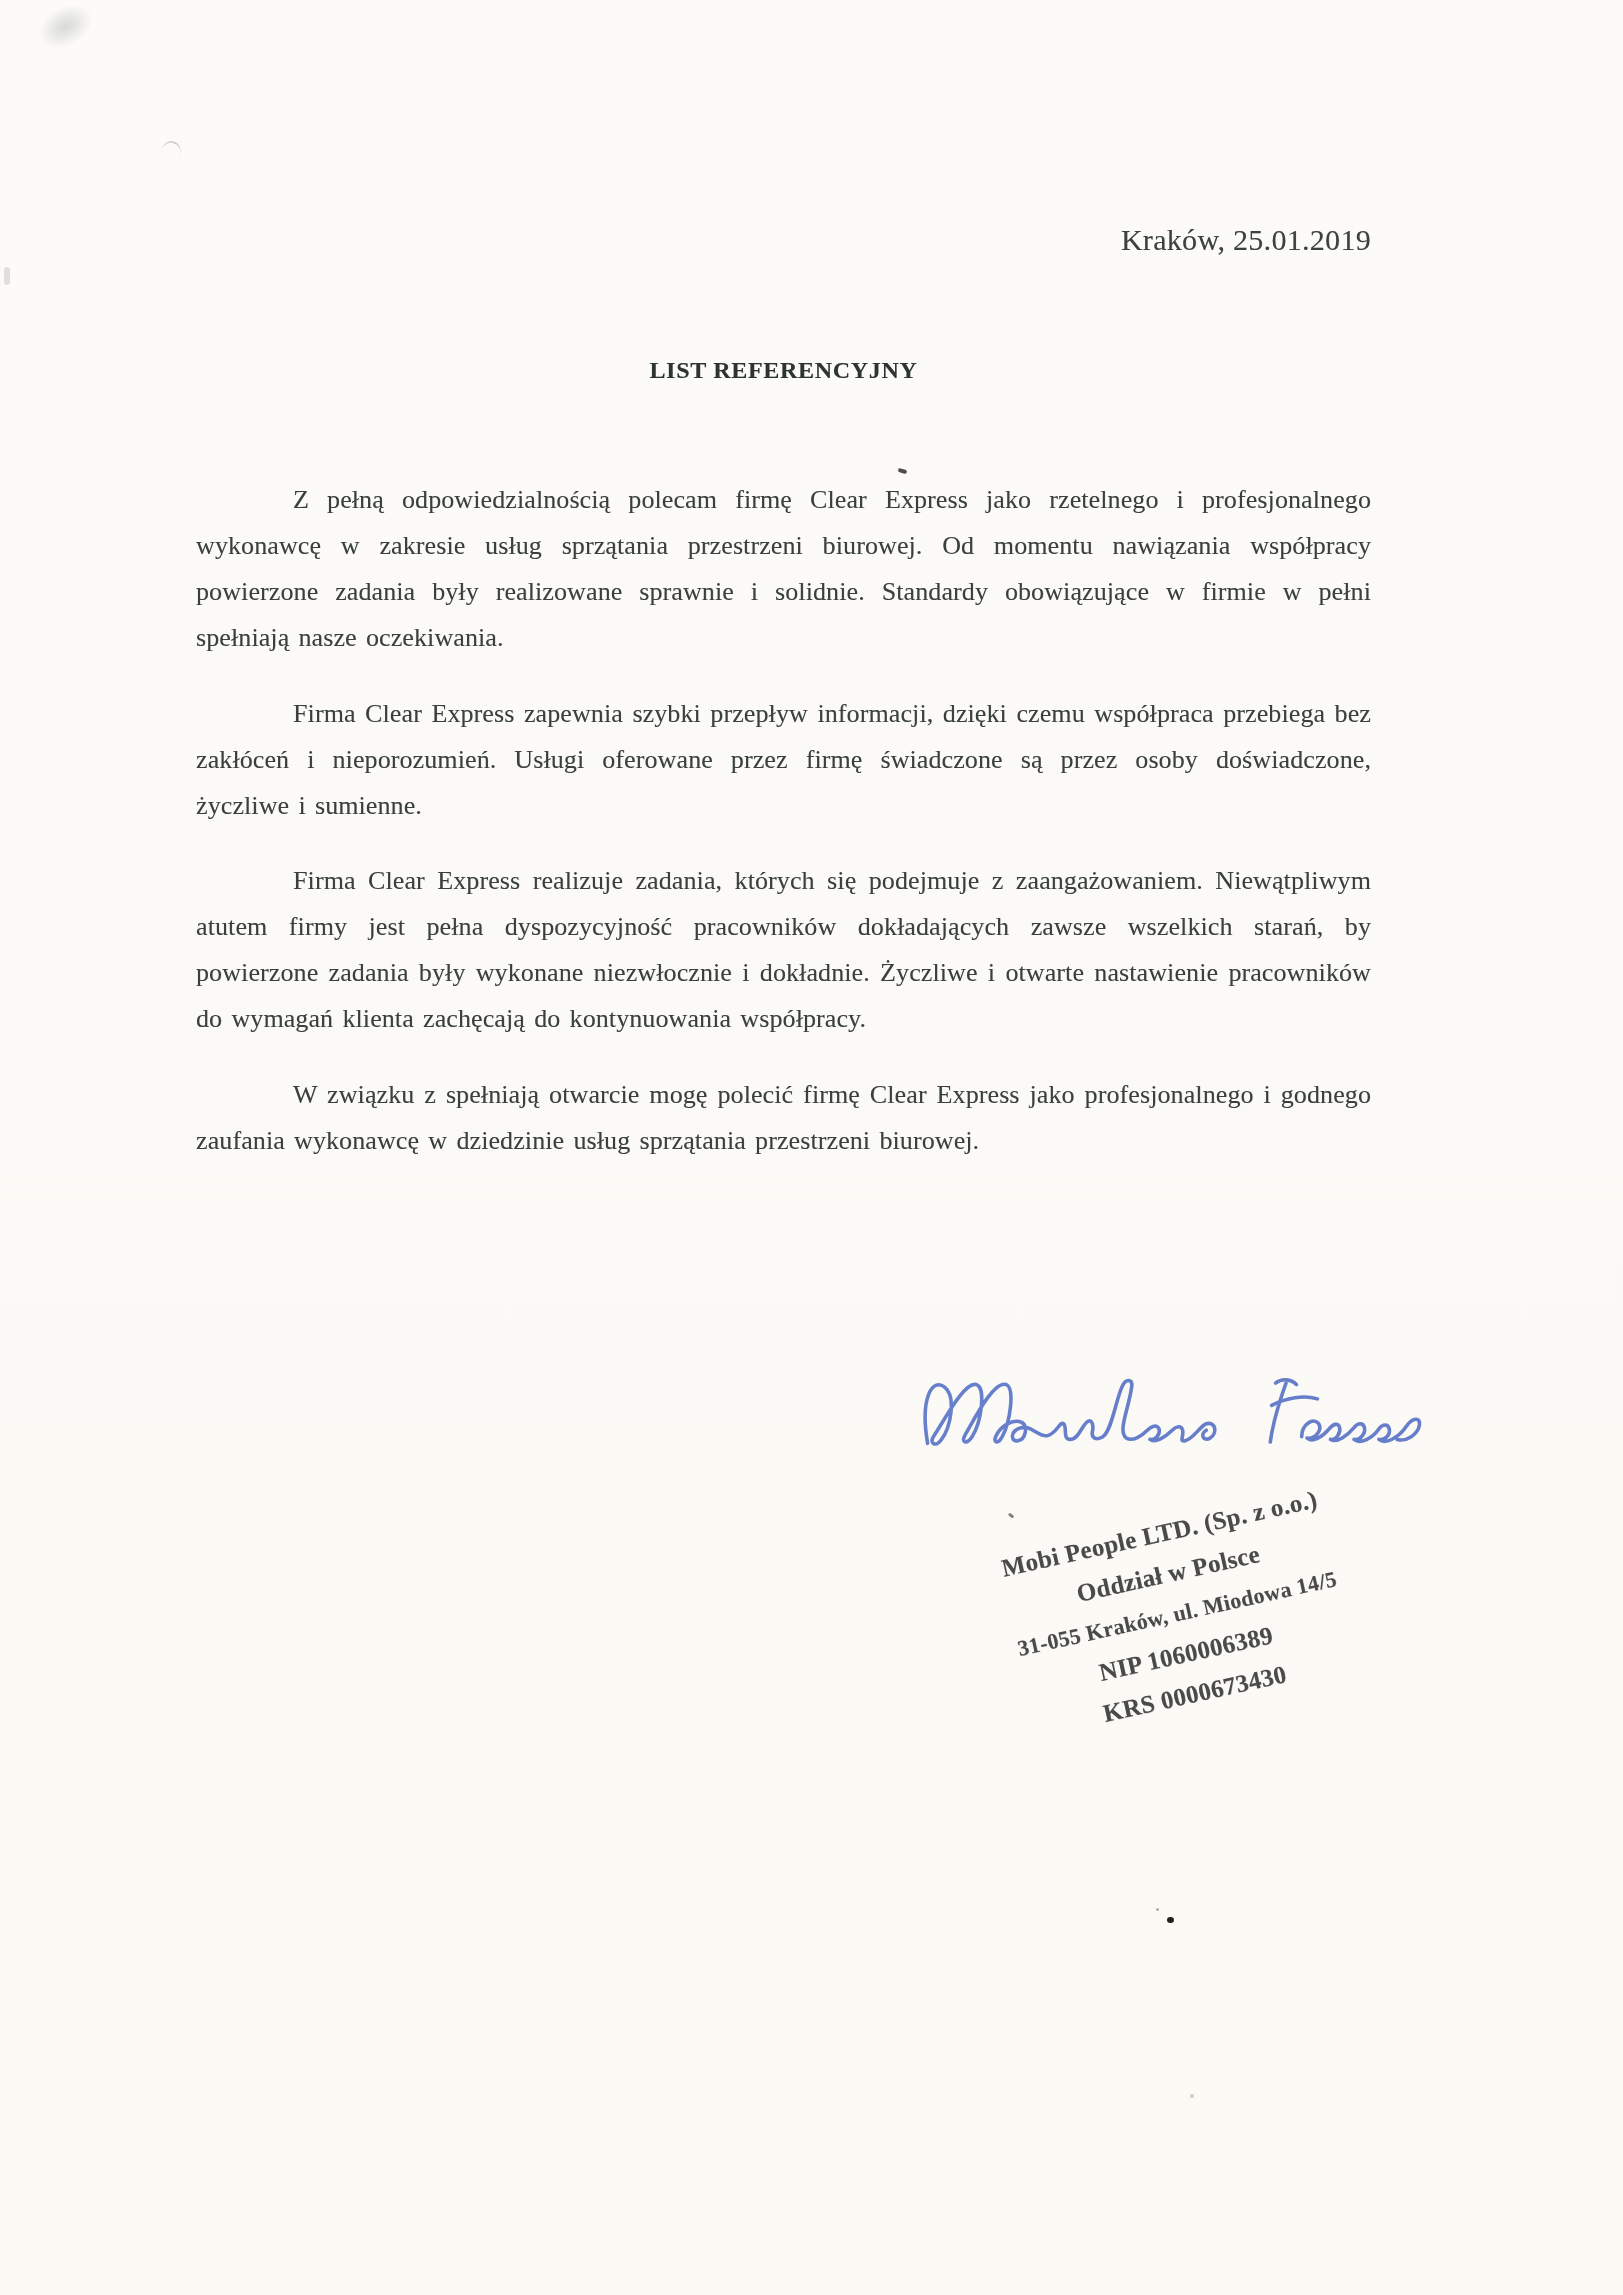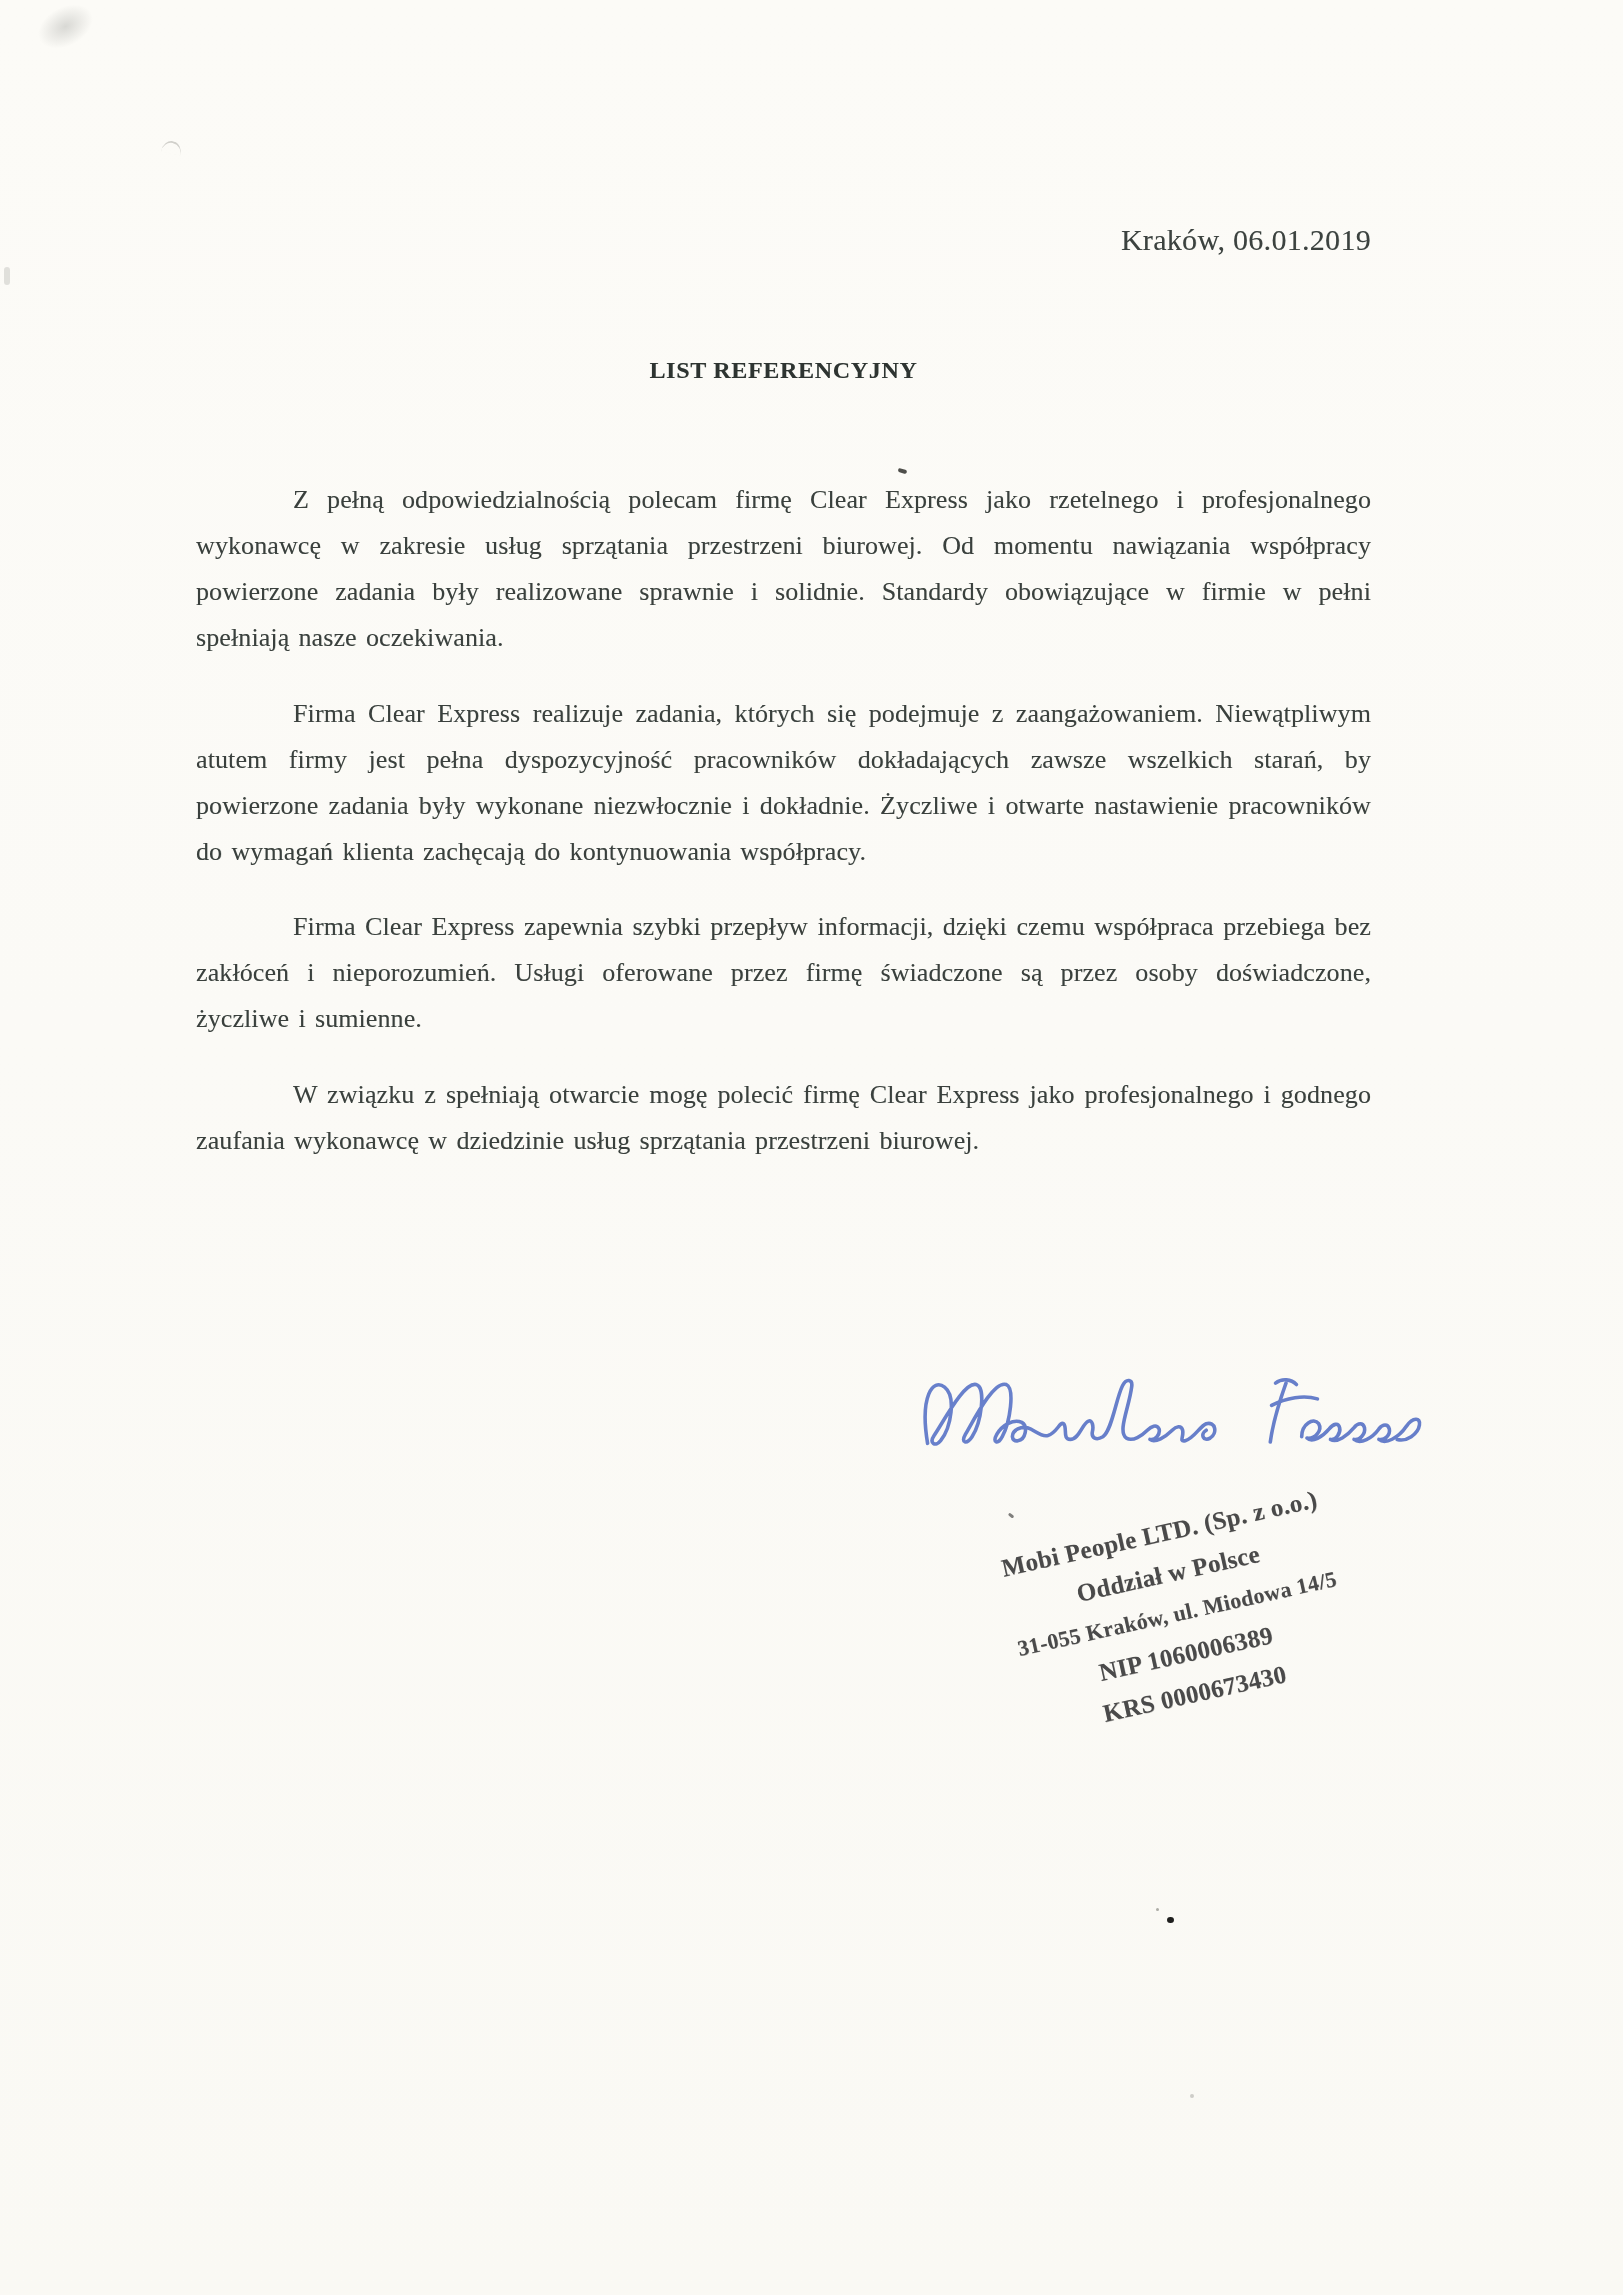--- a/index.html
+++ b/index.html
@@ -126,28 +126,28 @@
   .speck-bottom {
     left: 1190px; top: 2094px; width: 3.9px; height: 3.9px;
     background: rgba(140,140,134,0.4); border-radius: 50%;
   }
 </style>
 </head>
 <body>
 
 <div class="page">
 
-  <div class="date-line">Kraków, 06.01.2019</div>
+  <div class="date-line">Kraków, 25.01.2019</div>
 
   <div class="doc-title">LIST REFERENCYJNY</div>
 
   <div class="letter-body">
     <p>Z pełną odpowiedzialnością polecam firmę Clear Express jako rzetelnego i profesjonalnego wykonawcę w zakresie usług sprzątania przestrzeni biurowej. Od momentu nawiązania współpracy powierzone zadania były realizowane sprawnie i solidnie. Standardy obowiązujące w firmie w pełni spełniają nasze oczekiwania.</p>
+    <p>Firma Clear Express zapewnia szybki przepływ informacji, dzięki czemu współpraca przebiega bez zakłóceń i nieporozumień. Usługi oferowane przez firmę świadczone są przez osoby doświadczone, życzliwe i sumienne.</p>
     <p>Firma Clear Express realizuje zadania, których się podejmuje z zaangażowaniem. Niewątpliwym atutem firmy jest pełna dyspozycyjność pracowników dokładających zawsze wszelkich starań, by powierzone zadania były wykonane niezwłocznie i dokładnie. Życzliwe i otwarte nastawienie pracowników do wymagań klienta zachęcają do kontynuowania współpracy.</p>
-    <p>Firma Clear Express zapewnia szybki przepływ informacji, dzięki czemu współpraca przebiega bez zakłóceń i nieporozumień. Usługi oferowane przez firmę świadczone są przez osoby doświadczone, życzliwe i sumienne.</p>
     <p>W związku z spełniają otwarcie mogę polecić firmę Clear Express jako profesjonalnego i godnego zaufania wykonawcę w dziedzinie usług sprzątania przestrzeni biurowej.</p>
   </div>
 
   <div class="signature-wrap" role="img" aria-label="Klaudia Ferens">
     <svg viewBox="0 0 780 185" xmlns="http://www.w3.org/2000/svg">
       <g fill="none" stroke="#5872c6" stroke-width="5.5" stroke-linecap="round" stroke-linejoin="round" opacity="0.9">
         <path d="M14 132
                  C 2 60 22 32 40 46 C 58 60 50 108 34 128 C 26 138 16 132 24 120
                  C 40 96 70 38 88 42 C 104 46 96 100 82 122 C 74 134 64 132 72 118
                  C 88 90 116 36 134 42 C 148 48 140 100 128 122 C 122 134 112 132 120 118

